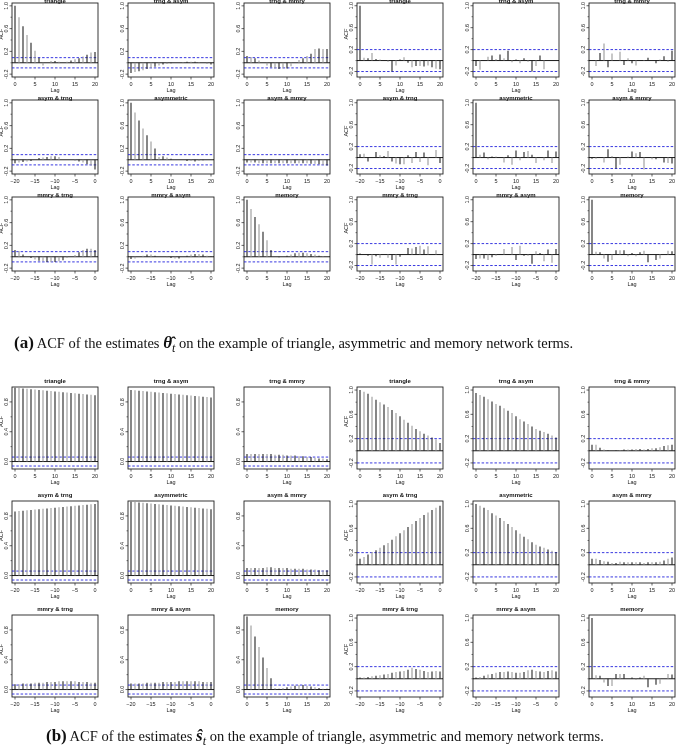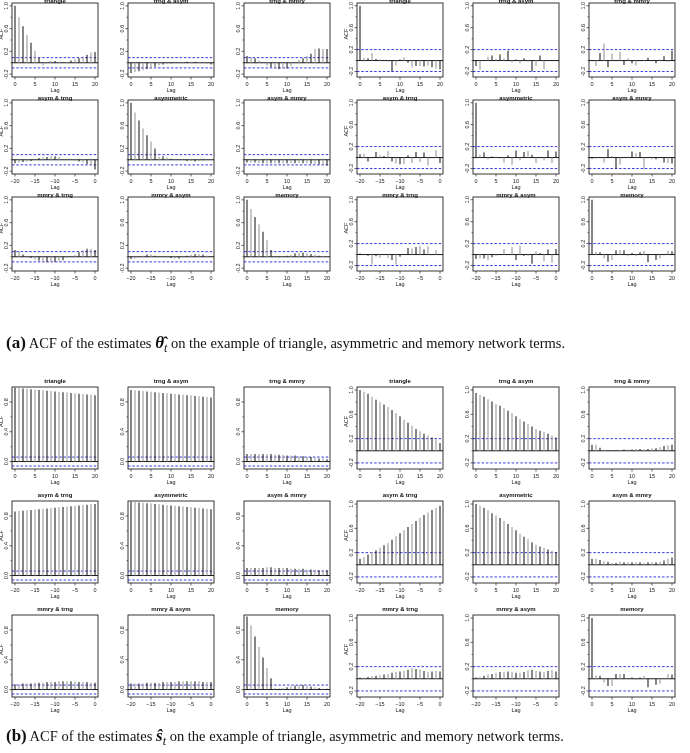--- a/index.html
+++ b/index.html
@@ -955,21 +955,21 @@
           <text x="55" y="85.5" font-size="5.5" text-anchor="middle" fill="#222" font-family="Liberation Sans, sans-serif">10</text>
           <line x1="75" x2="75" y1="77" y2="79.5" stroke="#222" stroke-width="0.7"></line>
           <text x="75" y="85.5" font-size="5.5" text-anchor="middle" fill="#222" font-family="Liberation Sans, sans-serif">15</text>
           <line x1="95" x2="95" y1="77" y2="79.5" stroke="#222" stroke-width="0.7"></line>
           <text x="95" y="85.5" font-size="5.5" text-anchor="middle" fill="#222" font-family="Liberation Sans, sans-serif">20</text>
           <text x="55" y="92" font-size="5.5" text-anchor="middle" fill="#222" font-family="Liberation Sans, sans-serif">Lag</text>
         </svg>
       </div>
     </div>
 </div>
-<div class="caption" style="top:333px;">
+<div class="caption" style="top:333px;margin-left:8px;">
   <b>(a)</b>
   <span>ACF of the estimates </span><i><b>θ̂</b><sub>t</sub></i><span> on the example of triangle, asymmetric and memory network terms.</span>
 </div>
 
 <div class="fig" style="top:375px;height:340px;">
   <div id="grid-b-left">
       <div class="panel" style="left: 0px; top: 0px; height: 112px;">
         <div class="ptitle" style="top: 3px;">triangle</div>
         <svg width="116" height="112">
           <rect x="12" y="12" width="86" height="82" fill="none" stroke="#222222" stroke-width="0.9"></rect>
@@ -1881,16 +1881,16 @@
           <text x="55" y="102.5" font-size="5.5" text-anchor="middle" fill="#222" font-family="Liberation Sans, sans-serif">10</text>
           <line x1="75" x2="75" y1="94" y2="96.5" stroke="#222" stroke-width="0.7"></line>
           <text x="75" y="102.5" font-size="5.5" text-anchor="middle" fill="#222" font-family="Liberation Sans, sans-serif">15</text>
           <line x1="95" x2="95" y1="94" y2="96.5" stroke="#222" stroke-width="0.7"></line>
           <text x="95" y="102.5" font-size="5.5" text-anchor="middle" fill="#222" font-family="Liberation Sans, sans-serif">20</text>
           <text x="55" y="109" font-size="5.5" text-anchor="middle" fill="#222" font-family="Liberation Sans, sans-serif">Lag</text>
         </svg>
       </div>
     </div>
 </div>
-<div class="caption" style="top:726px;">
+<div class="caption" style="top:726px;margin-left:40px;">
   <b>(b)</b>
   <span>ACF of the estimates </span><i><b>ŝ</b><sub>t</sub></i><span> on the example of triangle, asymmetric and memory network terms.</span>
 </div>
 
 </body></html>

